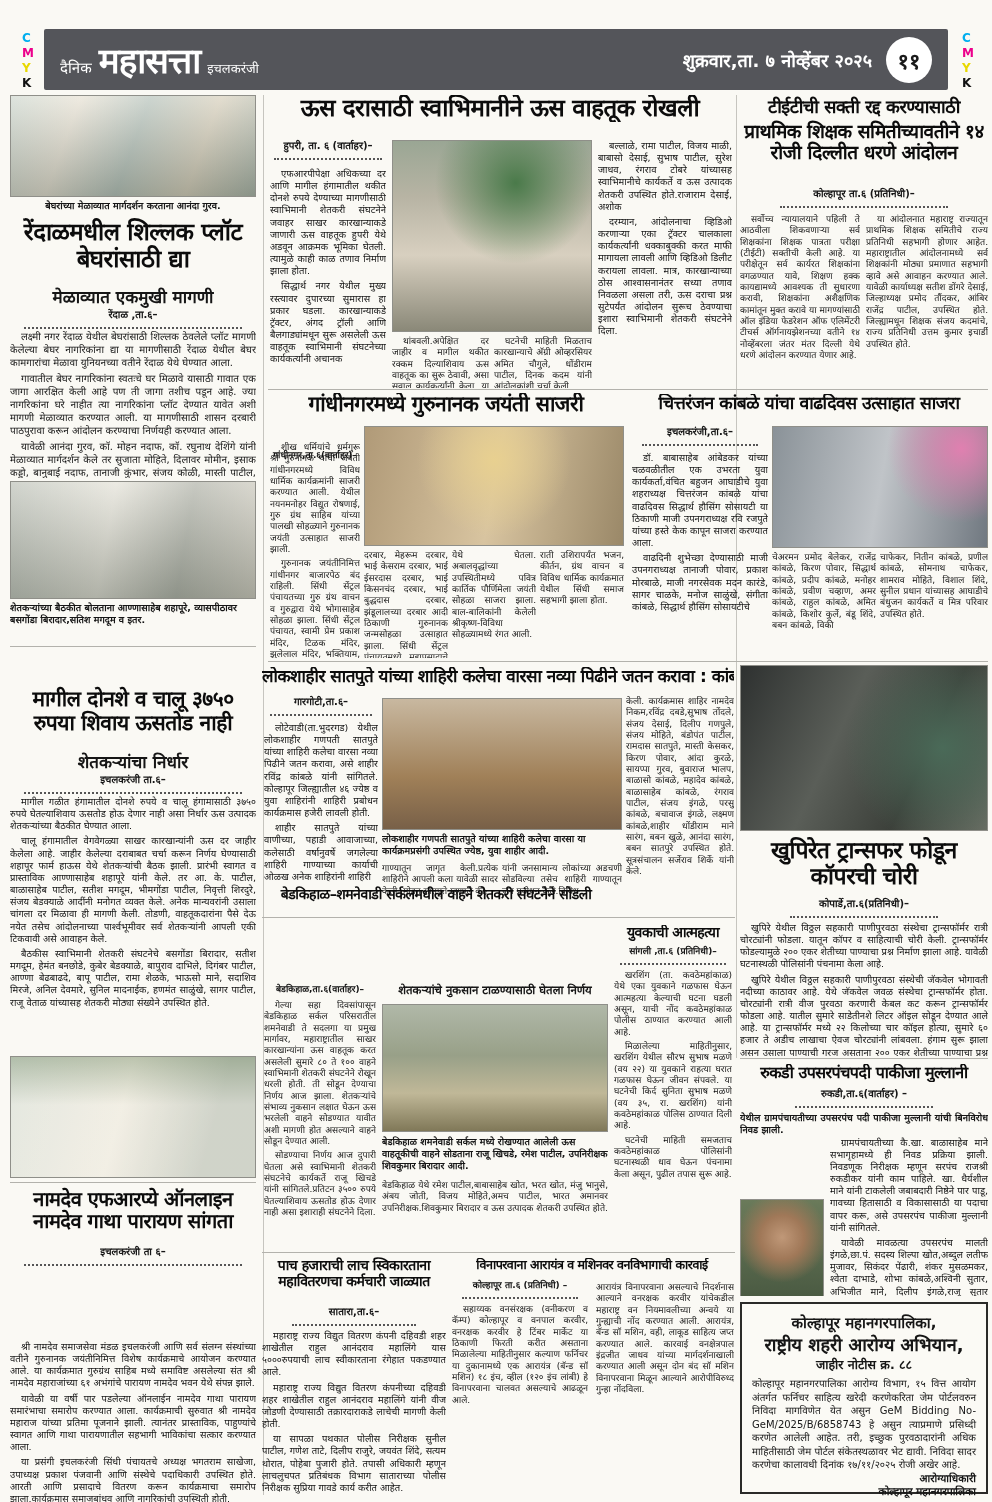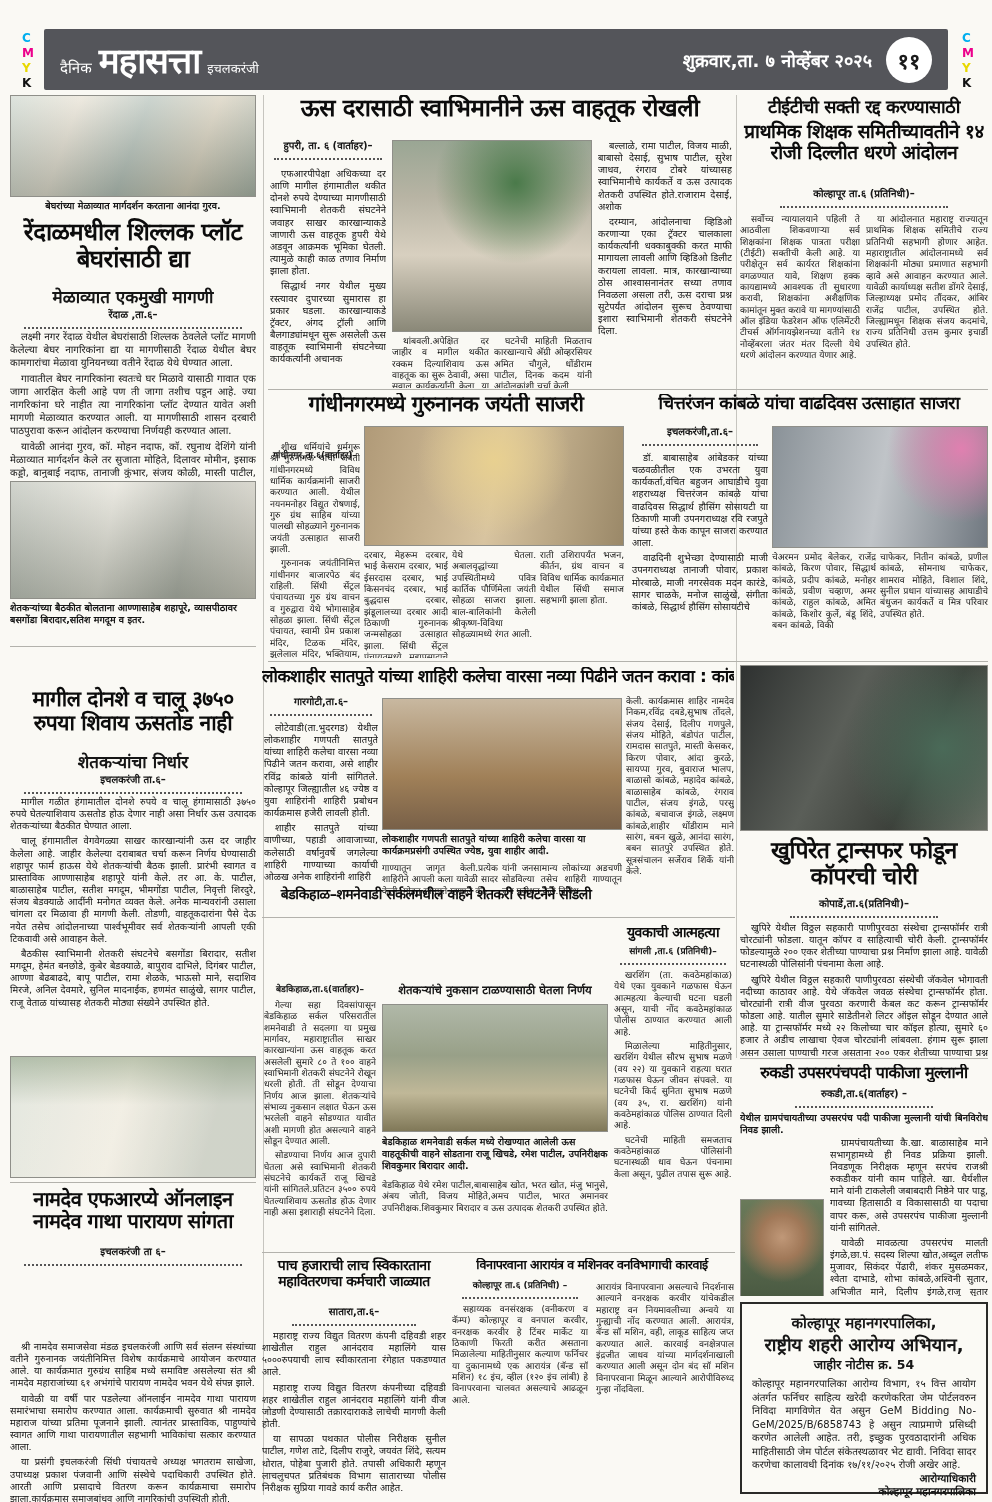--- a/index.html
+++ b/index.html
@@ -276,21 +276,21 @@
   <div class="a btx" style="left:452px;top:1304px;width:136px;height:192px;">
     <p>सहाय्यक वनसंरक्षक (वनीकरण व कॅम्प) कोल्हापूर व वनपाल करवीर, वनरक्षक करवीर हे टिंबर मार्केट या ठिकाणी फिरती करीत असताना मिळालेल्या माहितीनुसार कल्याण फर्निचर या दुकानामध्ये एक आरायंत्र (बॅन्ड सॉ मशिन) १८ इंच, व्हील (१२० इंच लांबी) हे विनापरवाना चालवत असल्याचे आढळून आले.</p>
   </div>
   <div class="a btx" style="left:596px;top:1282px;width:138px;height:214px;">
     <p style="text-indent: 0;">आरायंत्र विनापरवाना असल्याचे निदर्शनास आल्याने वनरक्षक करवीर यांचेकडील महाराष्ट्र वन नियमावलीच्या अन्वये या गुन्ह्याची नोंद करण्यात आली. आरायंत्र, बॅन्ड सॉ मशिन, वही, लाकूड साहित्य जप्त करण्यात आले. कारवाई वनक्षेत्रपाल इंद्रजीत जाधव यांच्या मार्गदर्शनाखाली करण्यात आली असून दोन बंद सॉ मशिन विनापरवाना मिळून आल्याने आरोपीविरुध्द गुन्हा नोंदविला.</p>
   </div>
 
   <div class="a notice" style="left:740px;top:1302px;width:248px;height:192px;">
     <div class="t1">कोल्हापूर महानगरपालिका,</div>
     <div class="t2">राष्ट्रीय शहरी आरोग्य अभियान,</div>
-    <div class="t3">जाहीर नोटीस क्र. 54</div>
+    <div class="t3">जाहीर नोटीस क्र. ८८</div>
     <div class="nb">कोल्हापूर महानगरपालिका आरोग्य विभाग, १५ वित्त आयोग अंतर्गत फर्निचर साहित्य खरेदी करणेकरिता जेम पोर्टलवरुन निविदा मागविणेत येत असुन GeM Bidding No- GeM/2025/B/6858743 हे असुन त्याप्रमाणे प्रसिध्दी करणेत आलेली आहेत. तरी, इच्छुक पुरवठादारांनी अधिक माहितीसाठी जेम पोर्टल संकेतस्थळावर भेट द्यावी. निविदा सादर करणेचा कालावधी दिनांक १७/११/२०२५ रोजी अखेर आहे.</div>
     <div class="sg">
       <div>आरोग्याधिकारी</div>
       <div>कोल्हापूर महानगरपालिका</div>
     </div>
   </div>
 
 </div>
 
 </body></html>

